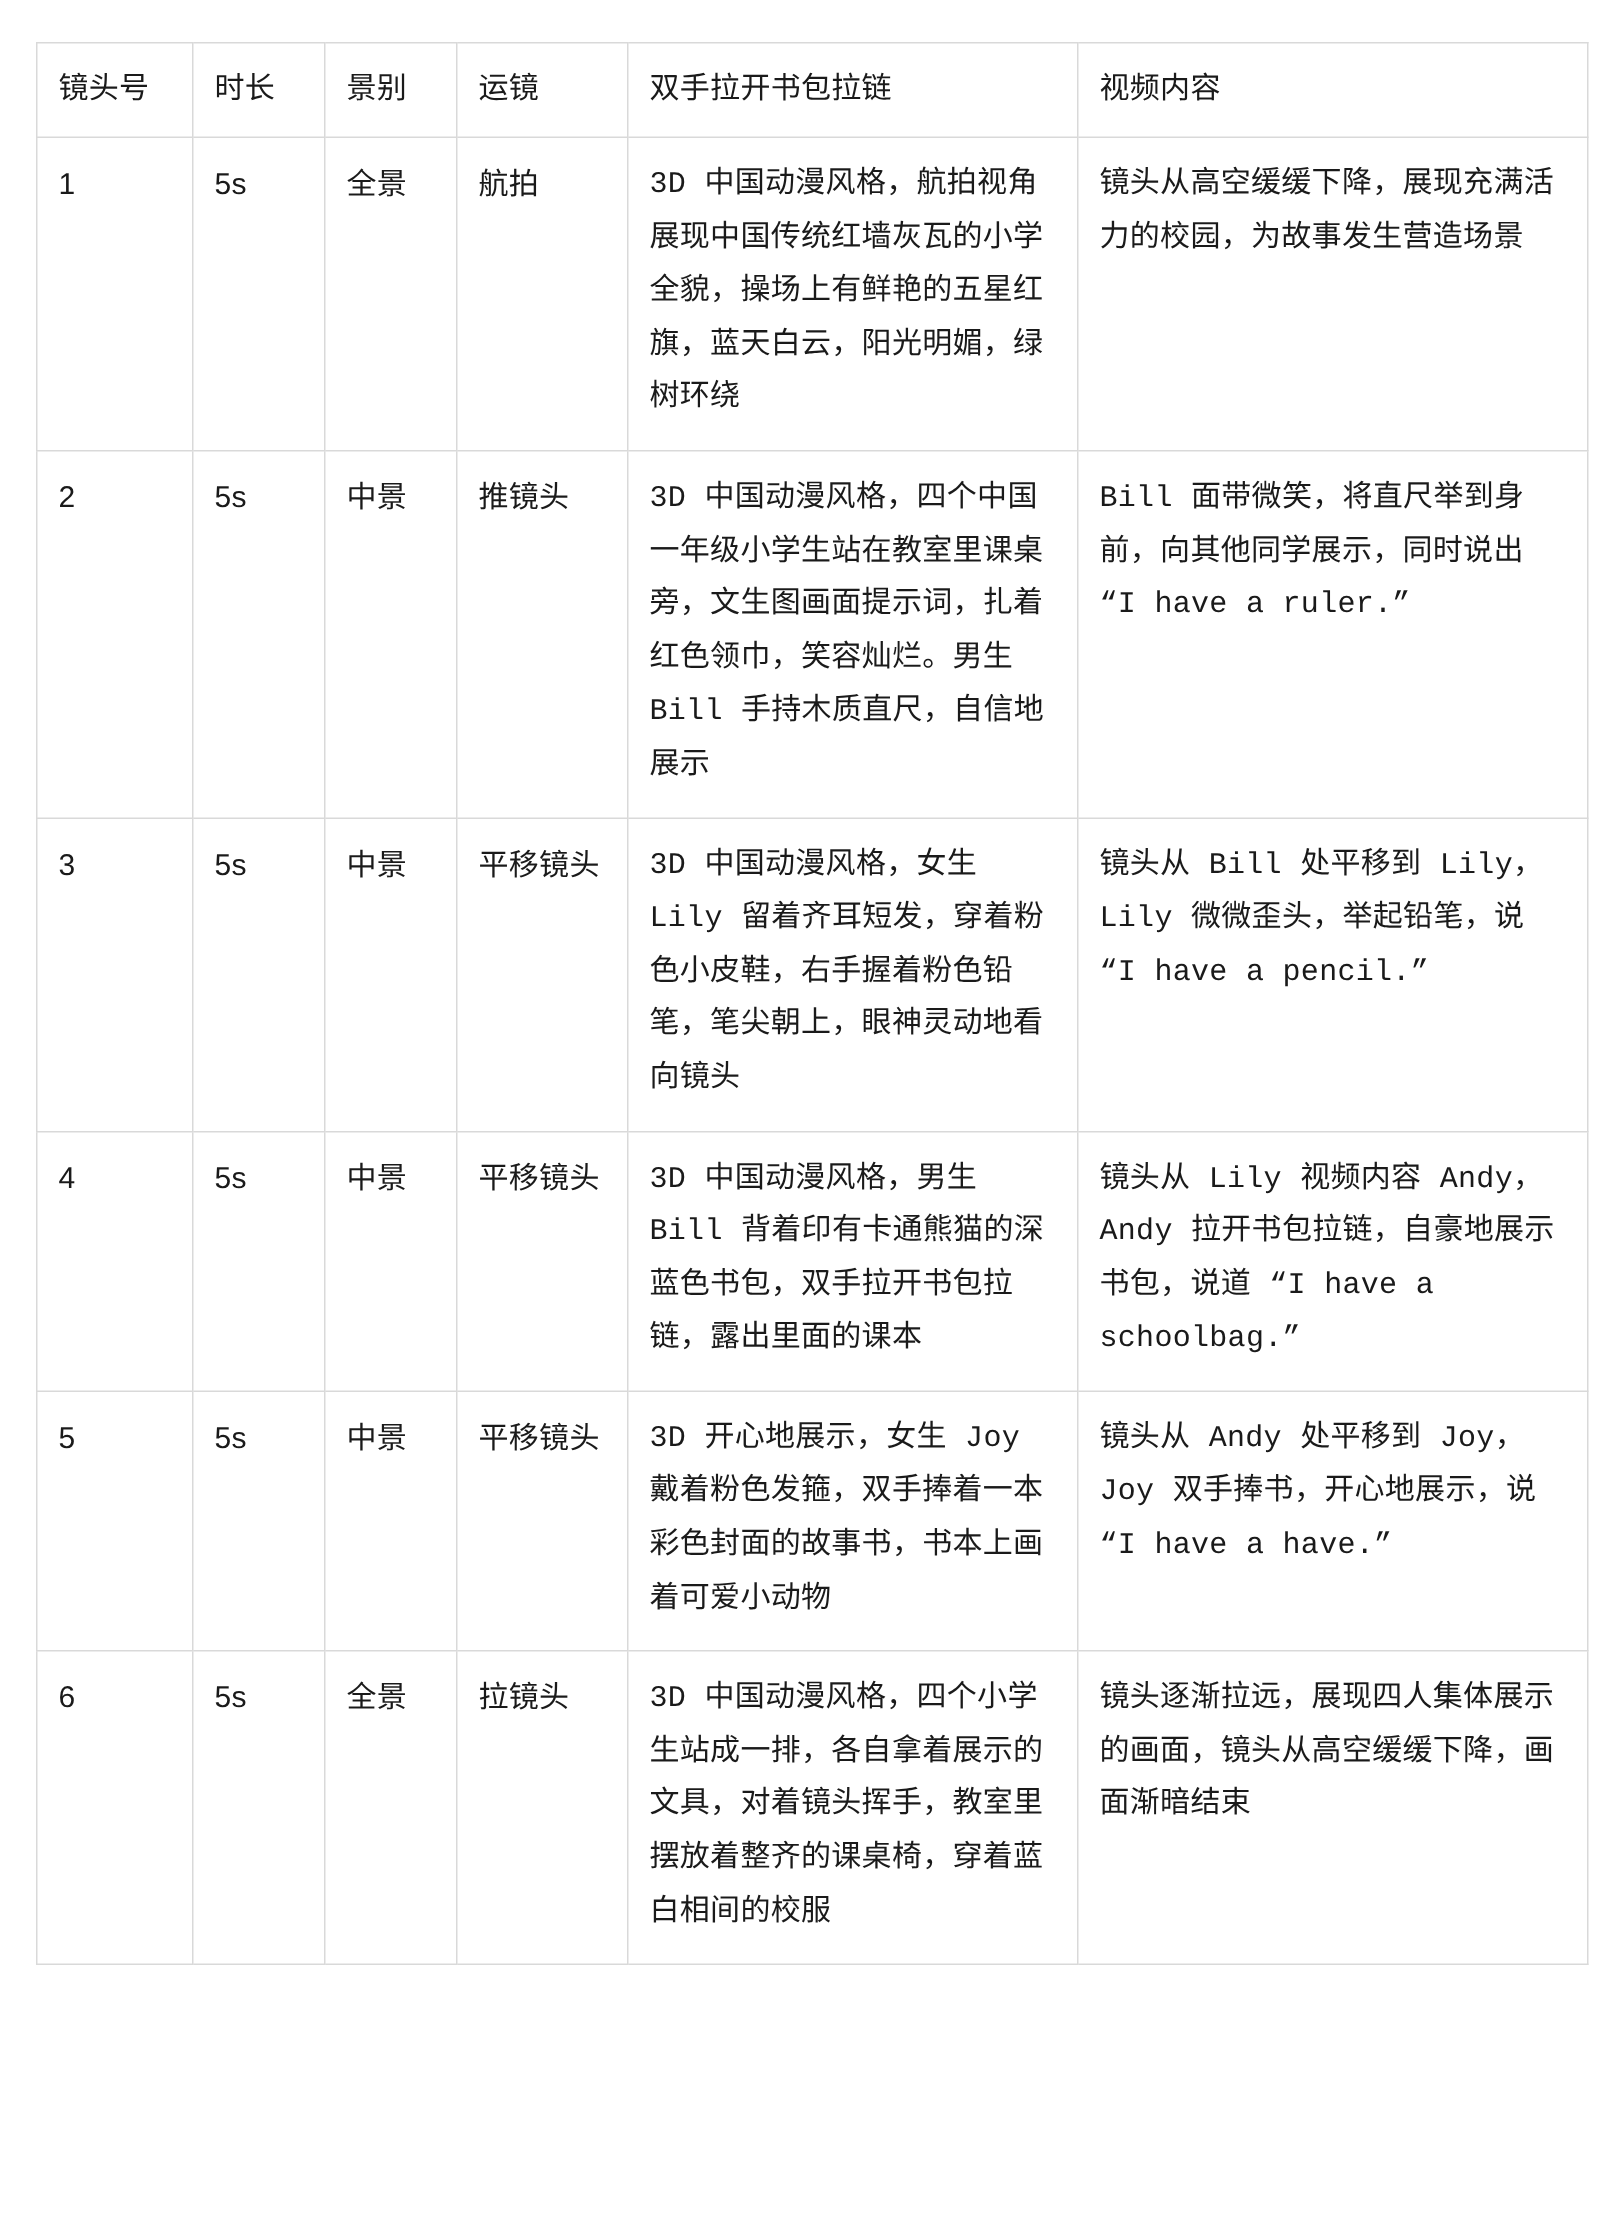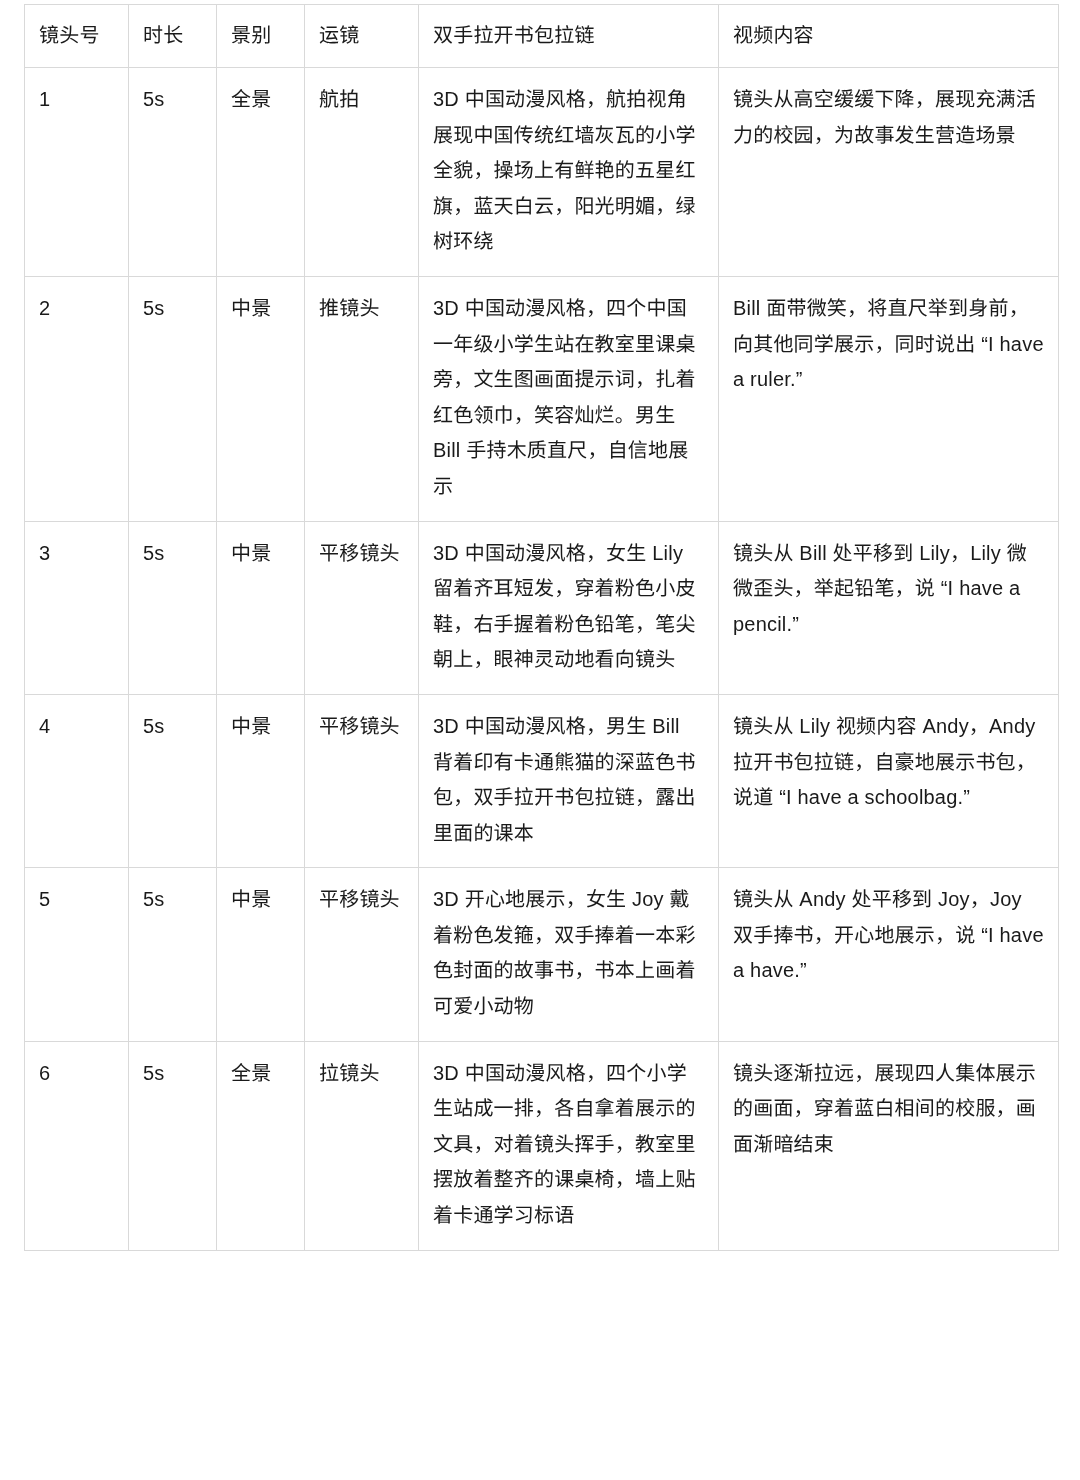--- a/index.html
+++ b/index.html
@@ -17,20 +17,21 @@
   .sheet {
     width: 1080px;
     box-sizing: border-box;
     padding: 4px 18px 0 24px;
   }
   table.storyboard {
     border-collapse: collapse;
     width: 1034px;
     table-layout: fixed;
     background: #ffffff;
+    margin-top: 24px;
   }
   table.storyboard col.c0 { width: 104px; }
   table.storyboard col.c1 { width: 88px; }
   table.storyboard col.c2 { width: 88px; }
   table.storyboard col.c3 { width: 114px; }
   table.storyboard col.c4 { width: 300px; }
   table.storyboard col.c5 { width: 340px; }
 
   table.storyboard th,
   table.storyboard td {
@@ -52,20 +53,21 @@
     color: #1a1a1a;
   }
   table.storyboard tbody td {
     color: #1a1a1a;
   }
   td.num, td.dur, td.shot, td.move {
     white-space: normal;
   }
   td.prompt, td.content {
     padding-right: 18px;
+    font-family: Liberation Mono, monospace;
   }
   
   tbody tr td { }
 </style>
 </head>
 <body>
 
 <div class="sheet">
   <table class="storyboard">
     <colgroup>
@@ -125,18 +127,18 @@
         <td class="shot">中景</td>
         <td class="move">平移镜头</td>
         <td class="prompt">3D 开心地展示，女生 Joy 戴着粉色发箍，双手捧着一本彩色封面的故事书，书本上画着可爱小动物</td>
         <td class="content">镜头从 Andy 处平移到 Joy，Joy 双手捧书，开心地展示，说 “I have a have.”</td>
       </tr>
       <tr>
         <td class="num">6</td>
         <td class="dur">5s</td>
         <td class="shot">全景</td>
         <td class="move">拉镜头</td>
-        <td class="prompt">3D 中国动漫风格，四个小学生站成一排，各自拿着展示的文具，对着镜头挥手，教室里摆放着整齐的课桌椅，墙上贴着卡通学习标语</td>
-        <td class="content">镜头逐渐拉远，展现四人集体展示的画面，穿着蓝白相间的校服，画面渐暗结束</td>
+        <td class="prompt">3D 中国动漫风格，四个小学生站成一排，各自拿着展示的文具，对着镜头挥手，教室里摆放着整齐的课桌椅，穿着蓝白相间的校服</td>
+        <td class="content">镜头逐渐拉远，展现四人集体展示的画面，镜头从高空缓缓下降，画面渐暗结束</td>
       </tr>
     </tbody>
   </table>
 </div>
 
 </body></html>

